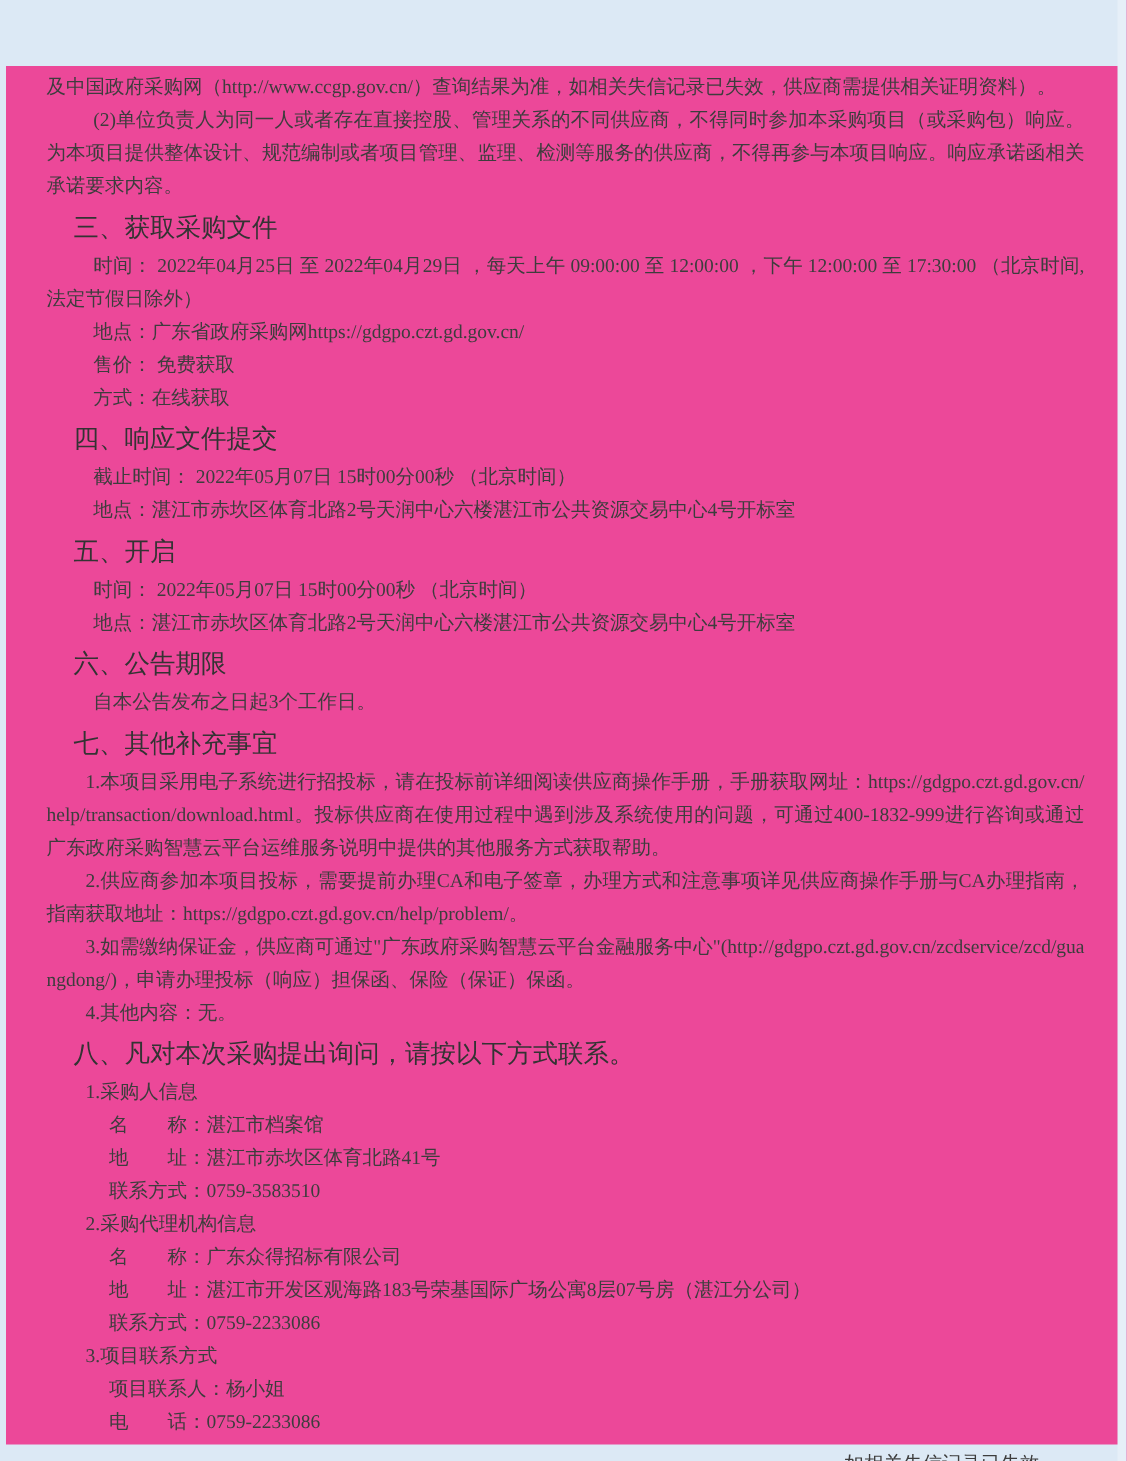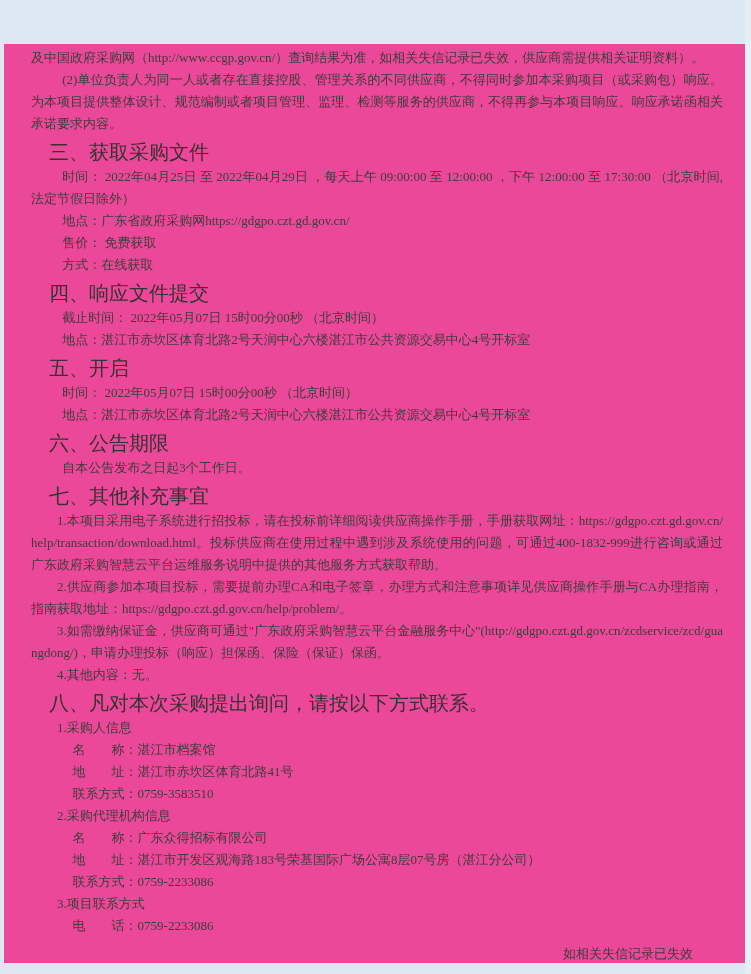--- a/index.html
+++ b/index.html
@@ -30,21 +30,21 @@
     color: #3d3d3d;
     text-align: justify;
     word-break: break-all;
   }
   .ind-none  { text-indent: 0; }
   .ind-para  { text-indent: 2.4em; }
   .ind-num   { text-indent: 2em; }
   .ind-label { text-indent: 3.2em; }
   h2.sec {
     margin: 6px 0 3px 18px;
-    font-size: 20px;
+    font-size: 17px;
     line-height: 22px;
     font-weight: 400;
     color: #333333;
   }
   .footer {
     margin: 6px 52px 0 0;
     font-size: 13px;
     line-height: 22px;
     color: #3d3d3d;
     text-align: right;
@@ -84,16 +84,17 @@
       <h2 class="sec">八、凡对本次采购提出询问，请按以下方式联系。</h2>
       <p class="line ind-num">1.采购人信息</p>
       <p class="line ind-label">名　　称：湛江市档案馆</p>
       <p class="line ind-label">地　　址：湛江市赤坎区体育北路41号</p>
       <p class="line ind-label">联系方式：0759-3583510</p>
       <p class="line ind-num">2.采购代理机构信息</p>
       <p class="line ind-label">名　　称：广东众得招标有限公司</p>
       <p class="line ind-label">地　　址：湛江市开发区观海路183号荣基国际广场公寓8层07号房（湛江分公司）</p>
       <p class="line ind-label">联系方式：0759-2233086</p>
       <p class="line ind-num">3.项目联系方式</p>
+      <p class="line ind-label">项目联系人：杨小姐</p>
       <p class="line ind-label">电　　话：0759-2233086</p>
     </div>
   <div class="footer">如相关失信记录已失效</div>
 </div>
 
 </body></html>

